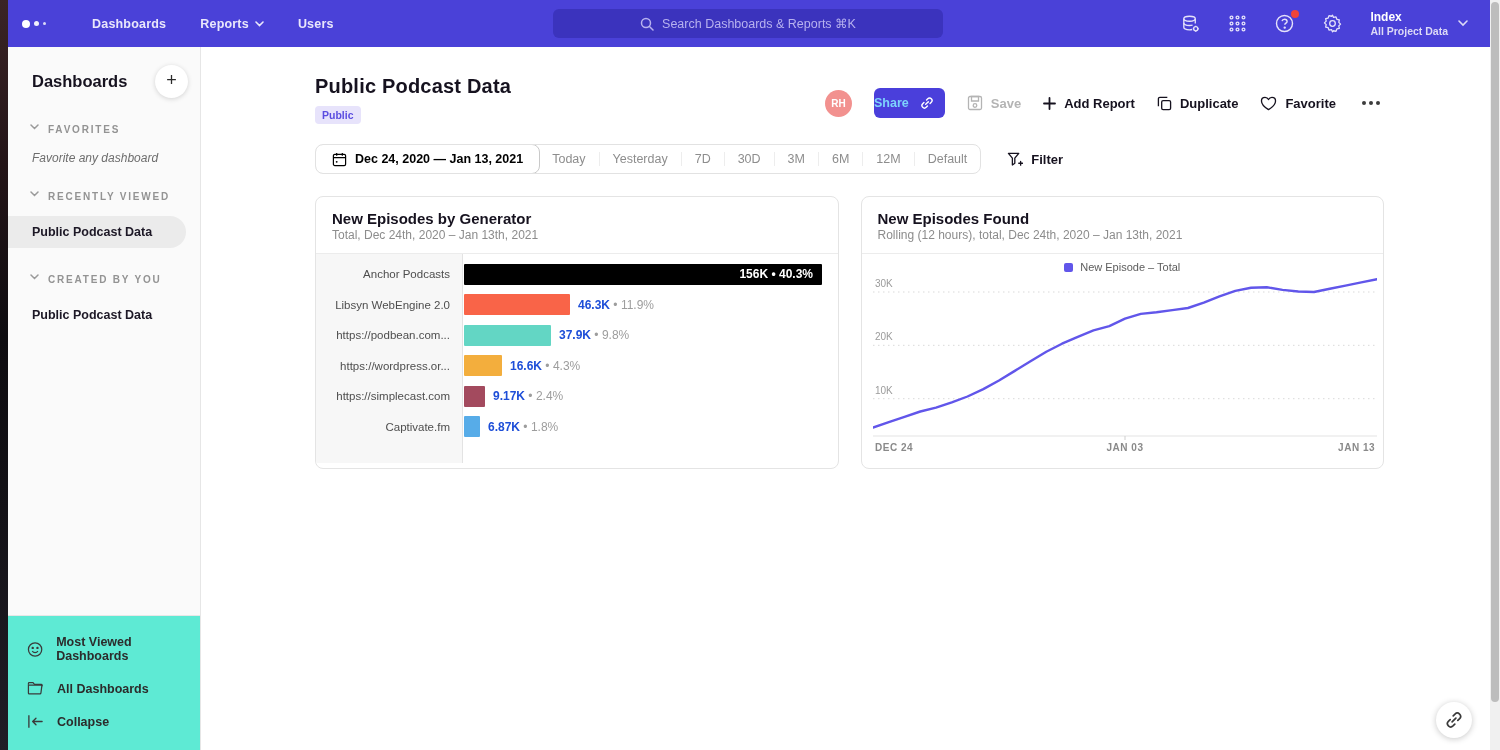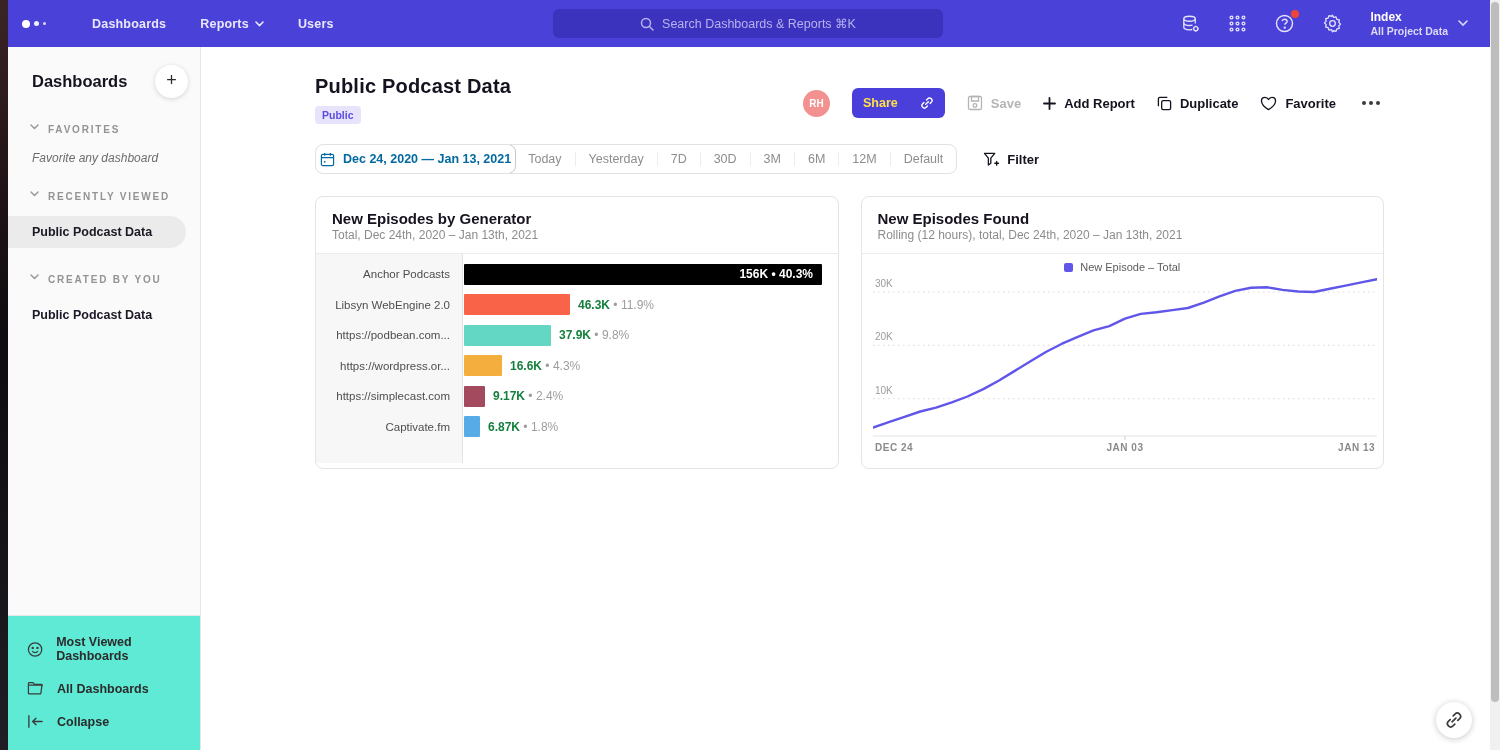--- a/index.html
+++ b/index.html
@@ -66,36 +66,36 @@
   .content { position:absolute; left:114px; top:0; width:1069px; }
 
   .header-row { display:flex; justify-content:space-between; align-items:flex-start; margin-top:28px; }
   .page-title { font-size:20px; font-weight:700; color:#16121f; letter-spacing:.2px; }
   .title-badge { display:inline-block; margin-top:8px; background:#e7e3fb; color:#5a4ce0;
     font-size:10.5px; font-weight:700; padding:3px 7px; border-radius:4px; }
   .actions { display:flex; align-items:center; gap:22px; margin-top:13px; }
   .avatar { width:27px; height:27px; border-radius:50%; background:#f2918f; color:#fff;
     font-size:10px; font-weight:700; display:flex; align-items:center; justify-content:center; }
   .share-split { display:flex; height:30px; border-radius:6px; overflow:hidden; cursor:pointer; }
-  .share-main { background:#4a3fdb; color:#fde047; font-size:12.5px; font-weight:700;
-    display:flex; align-items:center; padding:0 11px; border:none; cursor:pointer; }
+  .share-main { background:#4a3fdb; color:#7dd3fc; font-size:12.5px; font-weight:700;
+    display:flex; align-items:center; padding:0 0; border:none; cursor:pointer; }
   .share-link { background:#4a3fdb; border-left:1px solid rgba(255,255,255,.35); color:#fff;
     display:flex; align-items:center; padding:0 11px; border:none; cursor:pointer; }
   .action-btn { display:flex; align-items:center; gap:8px; background:none; border:none;
     font-family:inherit; font-size:13px; font-weight:700; color:#16121f; cursor:pointer; }
   .action-btn.disabled { color:#b4b4b4; cursor:default; }
   .more-dots { display:flex; gap:3px; cursor:pointer; padding:4px; }
   .more-dots i { width:4px; height:4px; border-radius:50%; background:#3c3c3c; display:block; }
 
   .toolbar-row { display:flex; align-items:center; gap:26px; margin-top:20px; }
   .date-group { display:flex; align-items:stretch; border:1px solid #e2e2e2; border-radius:8px;
     height:30px; overflow:hidden; }
-  .date-cell { display:flex; align-items:center; gap:8px; padding:0 4px;
+  .date-cell { display:flex; align-items:center; gap:8px; padding:0 16px;
     border:1px solid #c9c9c9; border-radius:8px; margin:-1px; font-size:12.5px; font-weight:700;
-    color:#0369a1; background:#fff; cursor:pointer; white-space:nowrap; }
+    color:#000000; background:#fff; cursor:pointer; white-space:nowrap; }
   .preset { display:flex; align-items:center; padding:0 13px; font-size:12.5px; font-weight:400;
     color:#8d8d8d; border-right:1px solid #ededed; cursor:pointer; white-space:nowrap; }
   .preset:last-child { border-right:none; }
   .filter-btn { display:flex; align-items:center; gap:8px; background:none; border:none;
     font-family:inherit; font-size:13px; font-weight:700; color:#16121f; cursor:pointer; }
 
   .cards-row { display:flex; gap:22px; margin-top:22px; }
   .card { width:527.5px; height:273px; background:#fff; border:1px solid #e4e4e4;
     border-radius:8px; overflow:hidden; }
   .card-head { padding:13px 16px 11px 16px; border-bottom:1px solid #ececec; }
@@ -108,21 +108,21 @@
     background:#f7f7f7; border-right:1px solid #e3e3e3; }
   .bar-rows { position:relative; padding-top:5px; }
   .bar-row { display:flex; align-items:center; height:30.5px; }
   .bar-label { width:147px; flex:none; text-align:right; padding-right:13px;
     font-size:11.5px; color:#4e4e4e; white-space:nowrap; overflow:hidden; }
   .bar-track { flex:1; display:flex; align-items:center; padding-left:1px; }
   .bar { height:21px; border-radius:1px; flex:none; display:flex; align-items:center;
     justify-content:flex-end; }
   .bar-inside { color:#fff; font-size:12px; font-weight:700; padding-right:9px; white-space:nowrap; }
   .bar-value { margin-left:8px; font-size:12px; white-space:nowrap; }
-  .bar-value b { color:#15803d; font-weight:700; }
+  .bar-value b { color:#1d4ed8; font-weight:700; }
   .bar-value span { color:#9d9d9d; }
 
   
   .line-body { position:relative; height:209px; }
   .legend { display:flex; align-items:center; justify-content:center; gap:7px; padding-top:7px; }
   .legend-swatch { width:9px; height:9px; border-radius:2px; }
   .legend-label { font-size:11px; color:#5d5d5d; }
   .line-plot { position:absolute; left:11px; top:22px; }
 
   

